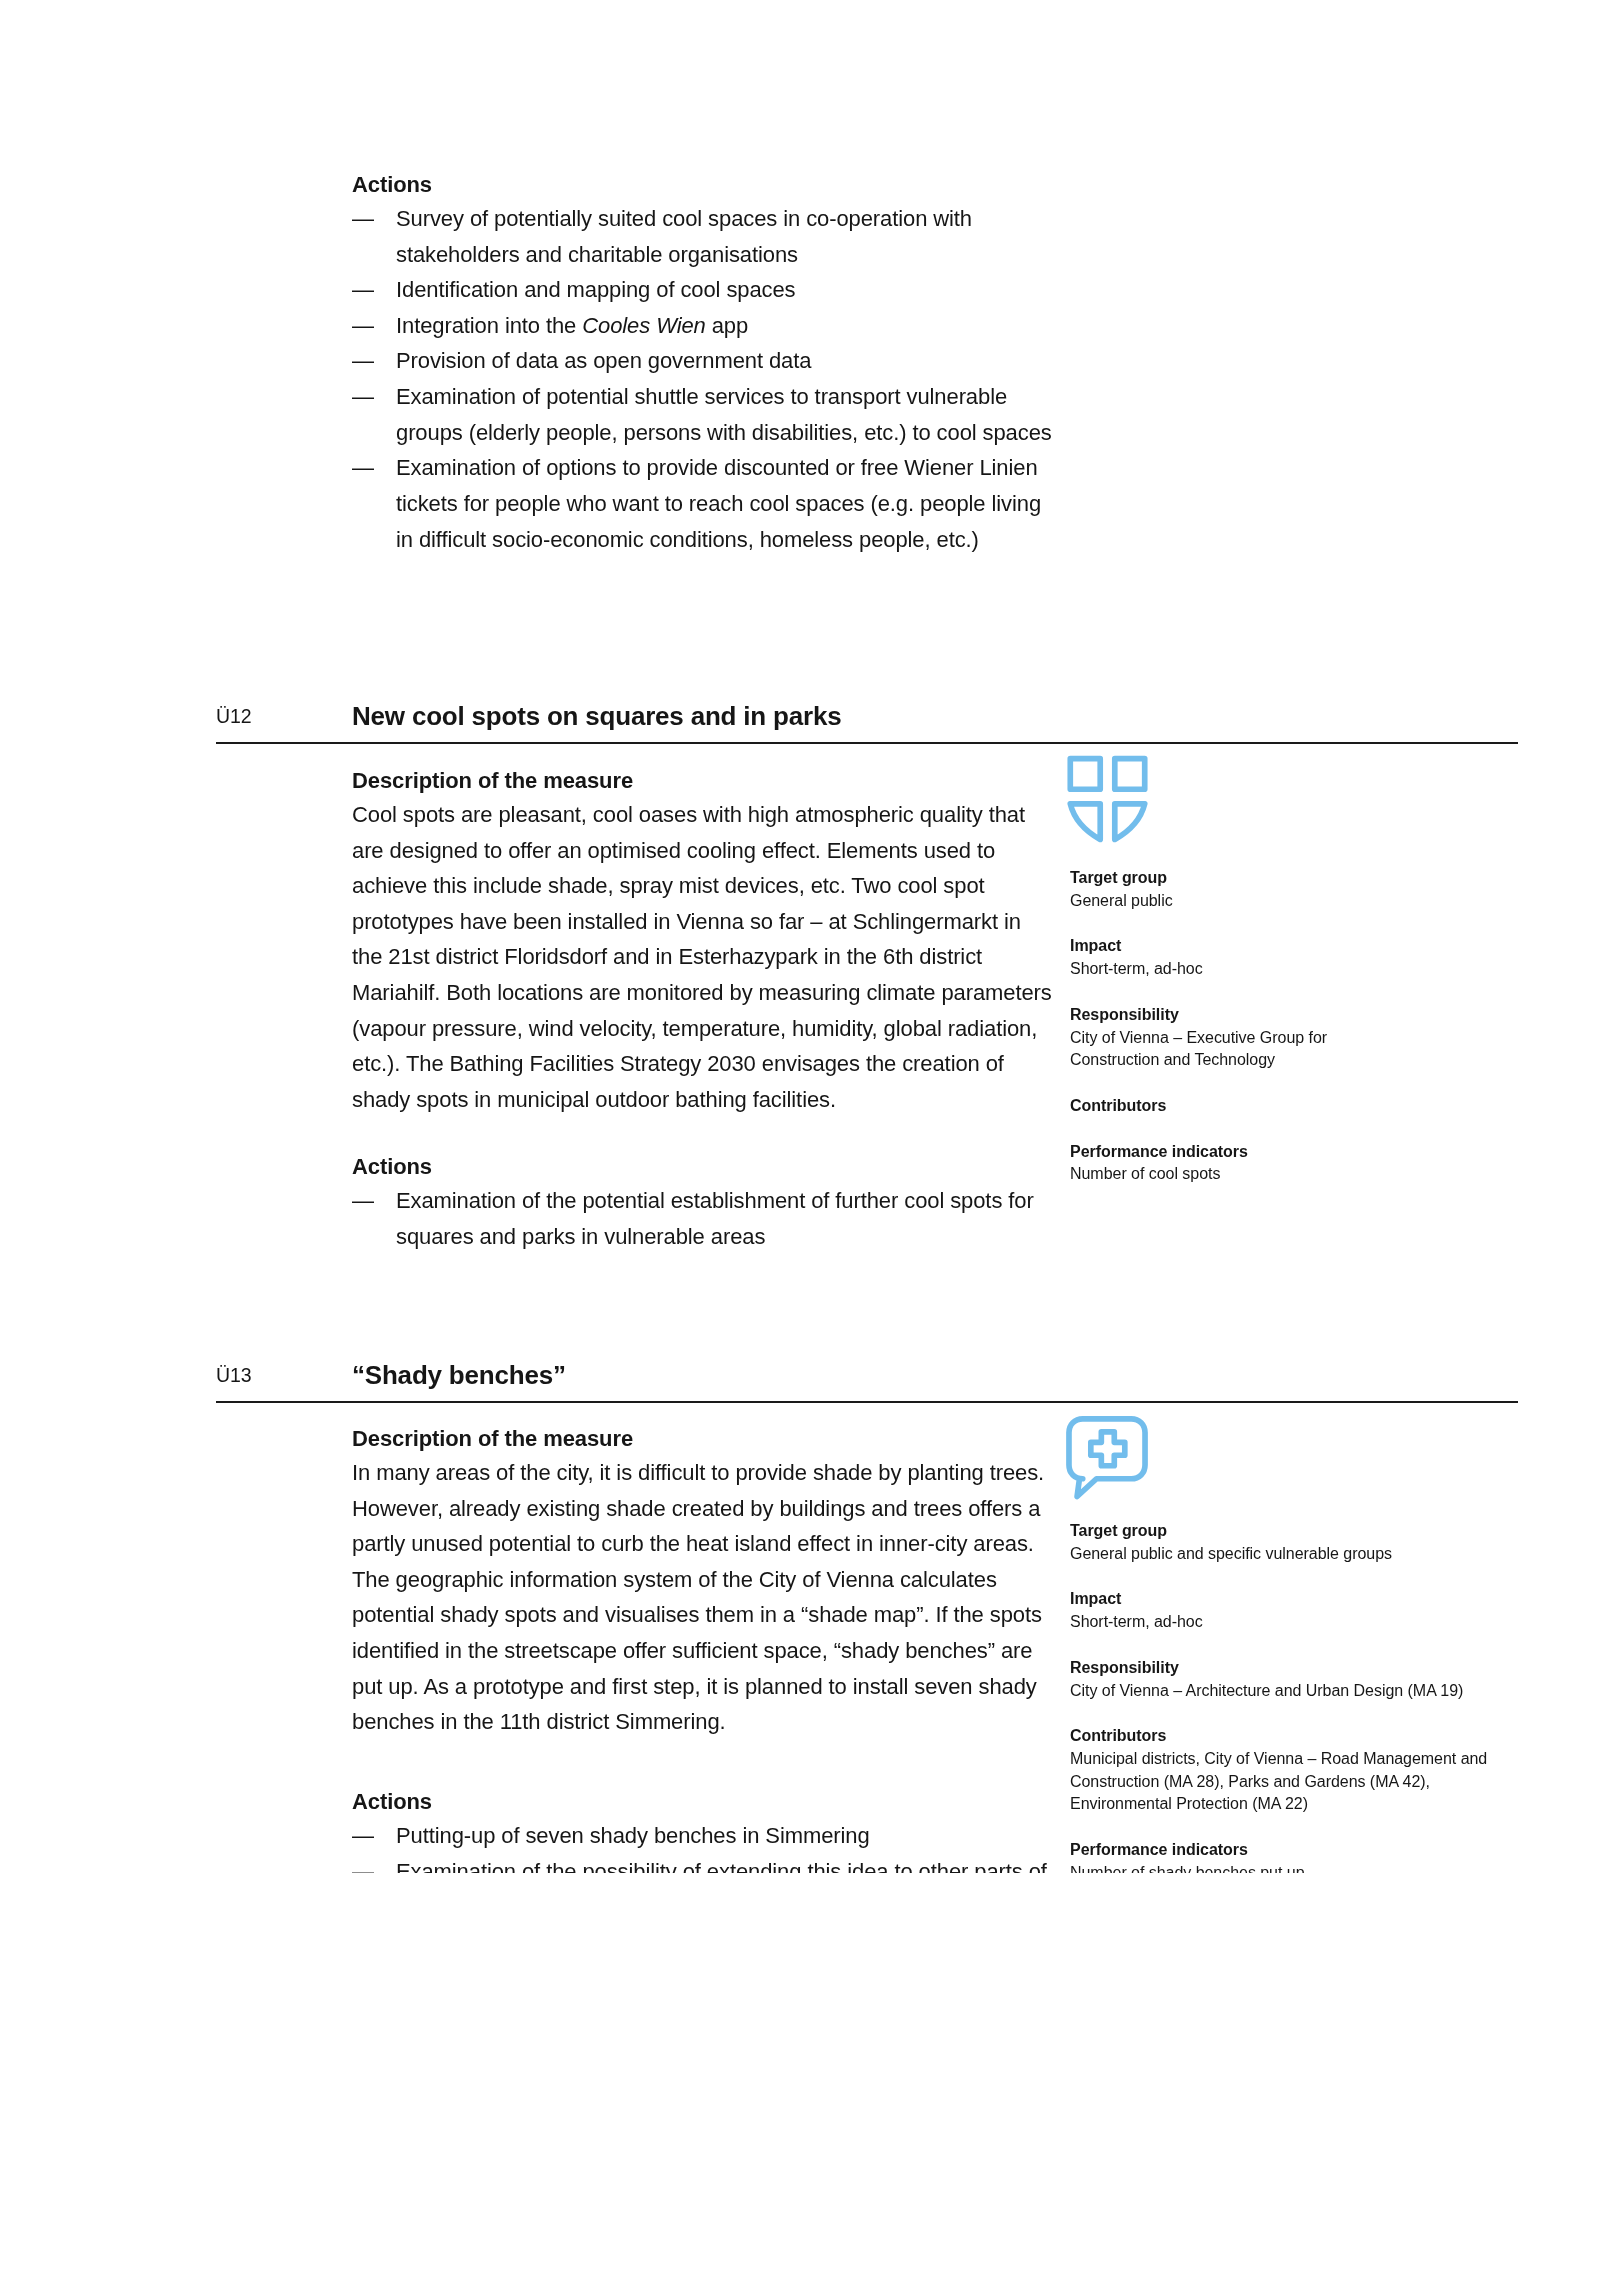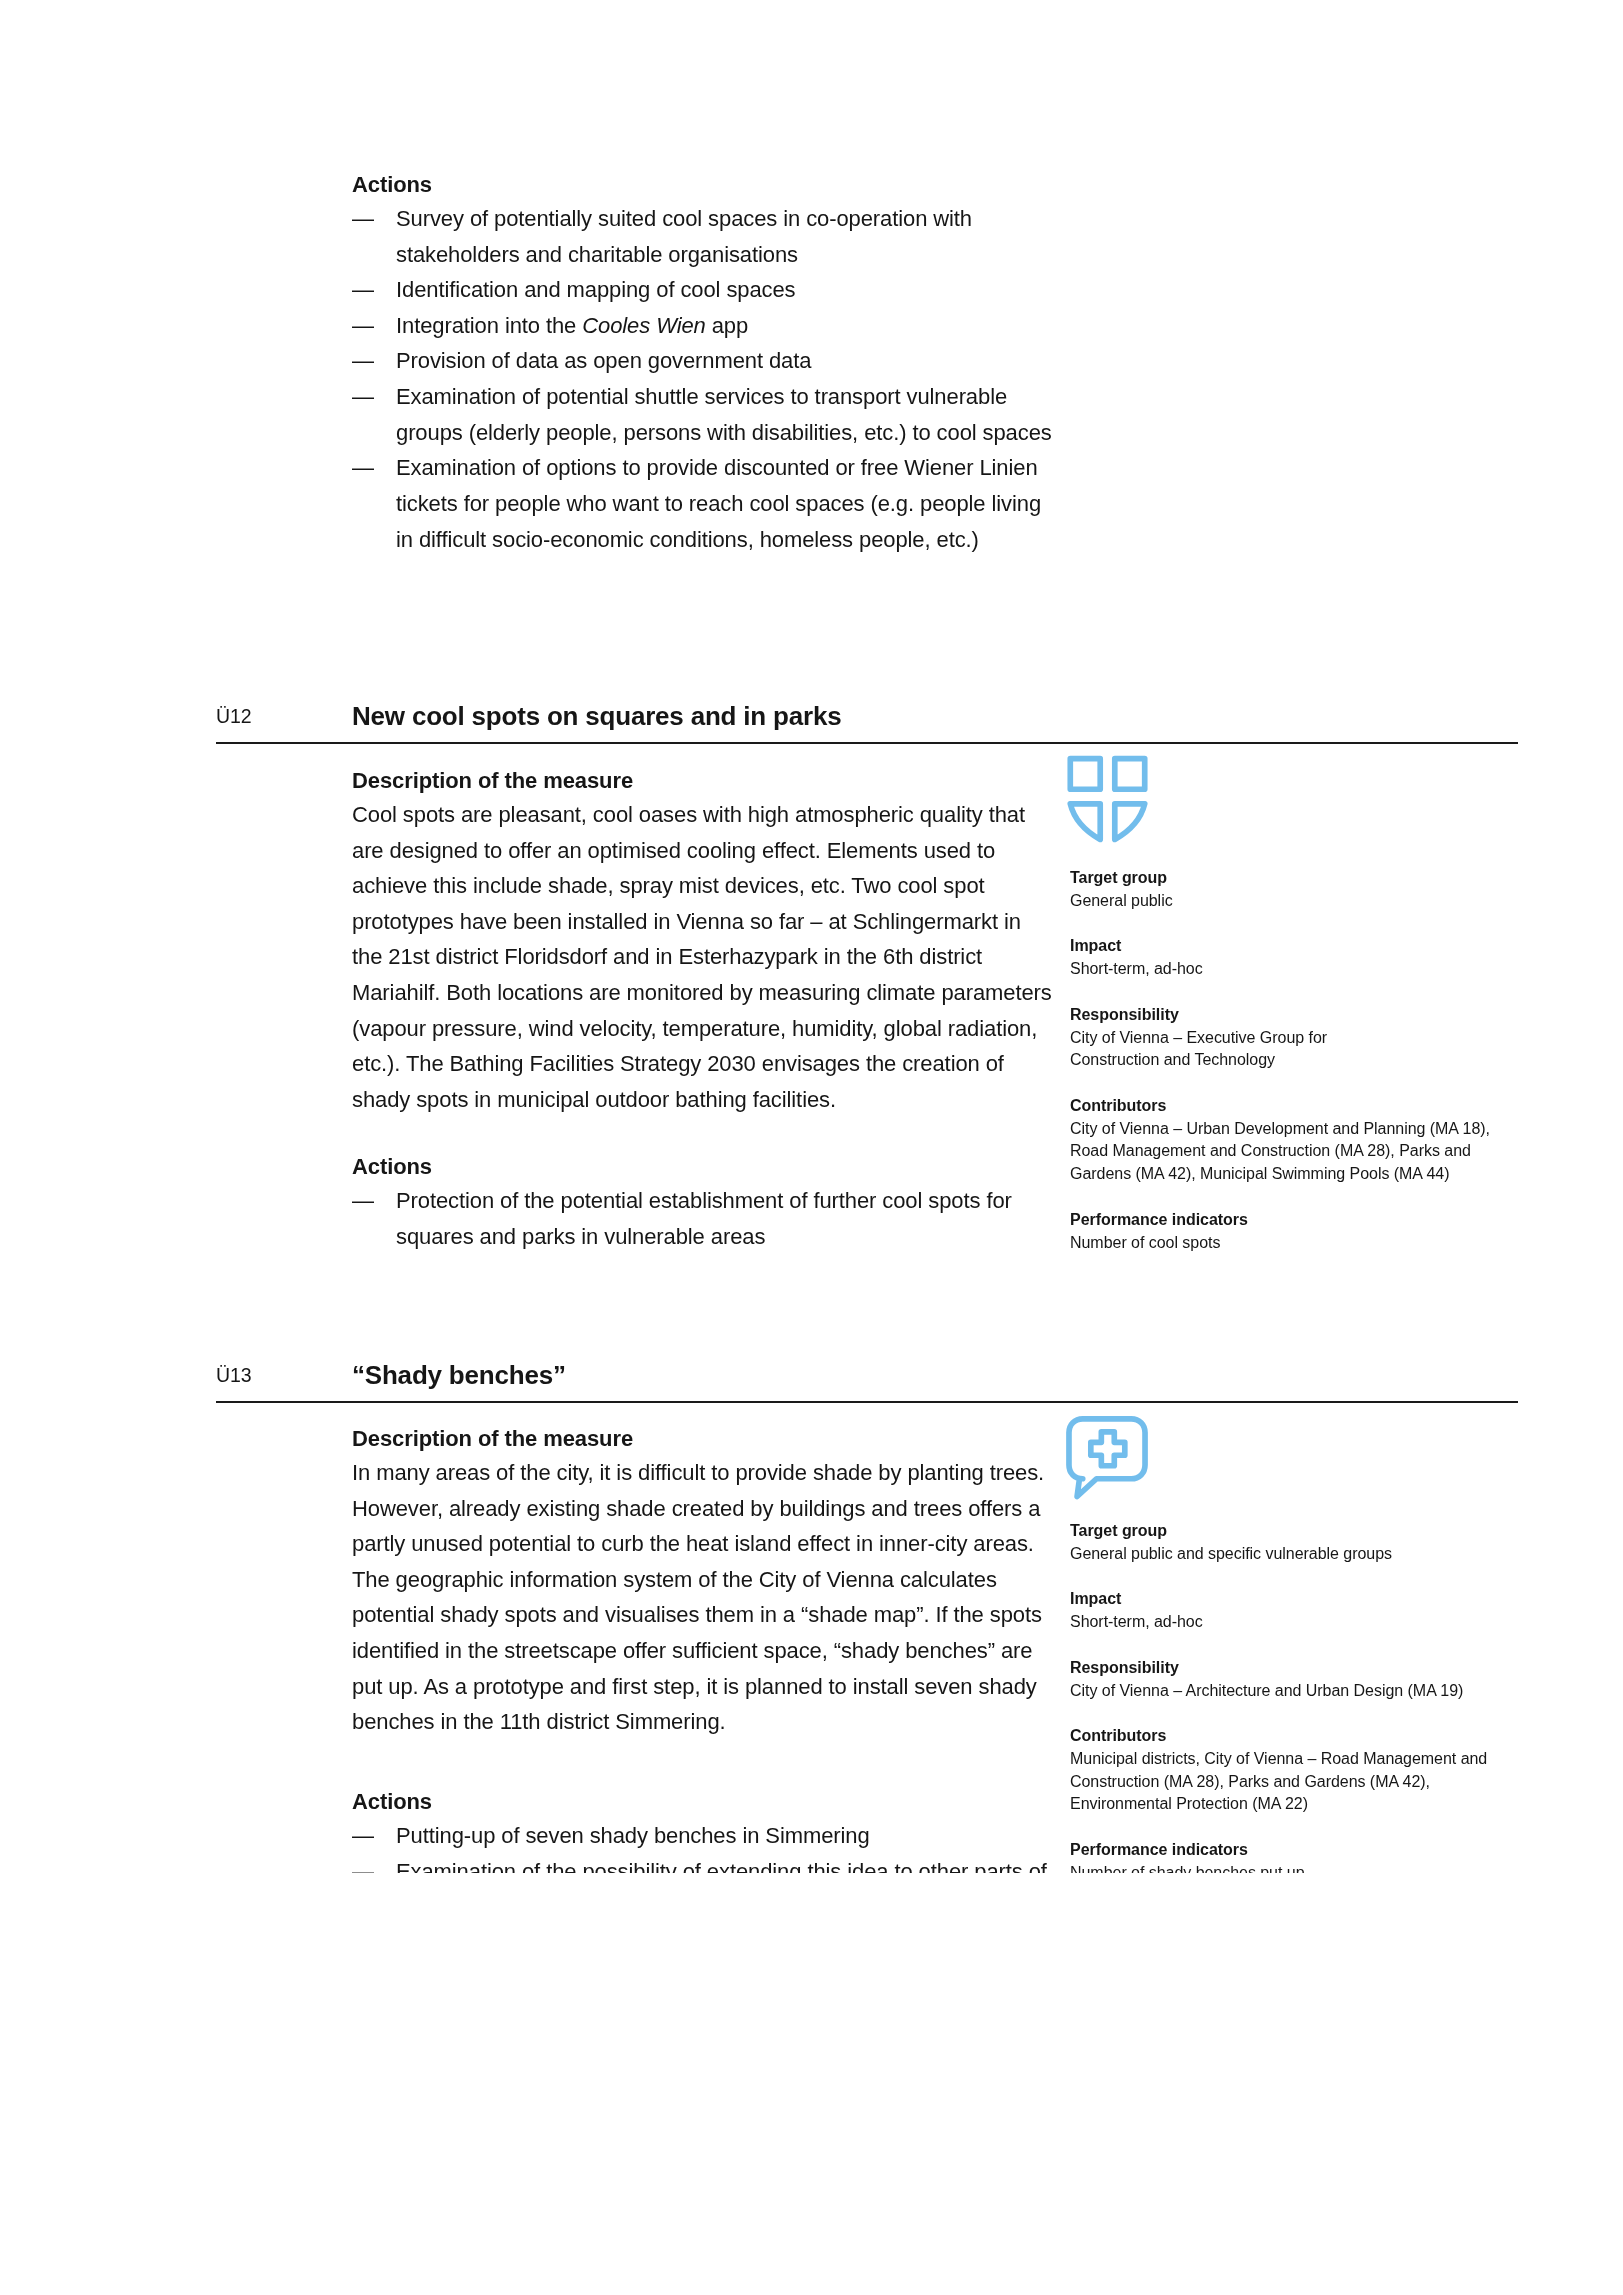--- a/index.html
+++ b/index.html
@@ -170,21 +170,21 @@
 
   <div class="main-col" style="top:765px;">
     <div class="h-bold">Description of the measure</div>
     <div class="body-txt">Cool spots are pleasant, cool oases with high atmospheric quality that are designed to offer an optimised cooling effect. Elements used to achieve this include shade, spray mist devices, etc. Two cool spot prototypes have been installed in Vienna so far – at Schlingermarkt in the 21st district Floridsdorf and in Esterhazypark in the 6th district Mariahilf. Both locations are monitored by measuring climate parameters (vapour pressure, wind velocity, temperature, humidity, global radiation, etc.). The Bathing Facilities Strategy 2030 envisages the creation of shady spots in municipal outdoor bathing facilities.</div>
   </div>
 
   <div class="main-col" style="top:1151px;">
     <div class="h-bold">Actions</div>
     <ul class="dash-list">
       <li>
-        <span class="dash">—</span><span>Protection of the potential establishment of further cool spots for squares and parks in vulnerable areas</span>
+        <span class="dash">—</span><span>Examination of the potential establishment of further cool spots for squares and parks in vulnerable areas</span>
       </li>
     </ul>
   </div>
 
   <div class="icon-wrap" style="left:1063px; top:752px;">
     <svg width="89" height="94" viewBox="0 0 110 116" fill="none" aria-hidden="true">
       <path d="M9 8 H46 V46 H9 Z" stroke="#72bdec" stroke-width="7" stroke-linejoin="round"></path>
       <path d="M64 8 H101 V46 H64 Z" stroke="#72bdec" stroke-width="7" stroke-linejoin="round"></path>
       <path d="M9 64 H46 V108 C28 98 14 84 9 64 Z" stroke="#72bdec" stroke-width="7" stroke-linejoin="round"></path>
       <path d="M101 64 H64 V108 C82 98 96 84 101 64 Z" stroke="#72bdec" stroke-width="7" stroke-linejoin="round"></path>
@@ -199,21 +199,20 @@
     <div class="meta-block">
       <div class="meta-label">Impact</div>
       <div class="meta-value">Short-term, ad-hoc</div>
     </div>
     <div class="meta-block">
       <div class="meta-label">Responsibility</div>
       <div class="meta-value" style="max-width:268px;">City of Vienna – Executive Group for Construction and Technology</div>
     </div>
     <div class="meta-block">
       <div class="meta-label">Contributors</div>
-      <div class="meta-value" style="max-width:429px;">City of Vienna – Urban Development and Planning (MA 18), Road Management and Construction (MA 28), Parks and Gardens (MA 42), Municipal Swimming Pools (MA 44)</div>
     </div>
     <div class="meta-block">
       <div class="meta-label">Performance indicators</div>
       <div class="meta-value">Number of cool spots</div>
     </div>
   </div>
 
   <div class="measure-head" style="top:1364px;">
     <div class="measure-code">Ü13</div>
     <div class="measure-title">“Shady benches”</div>

